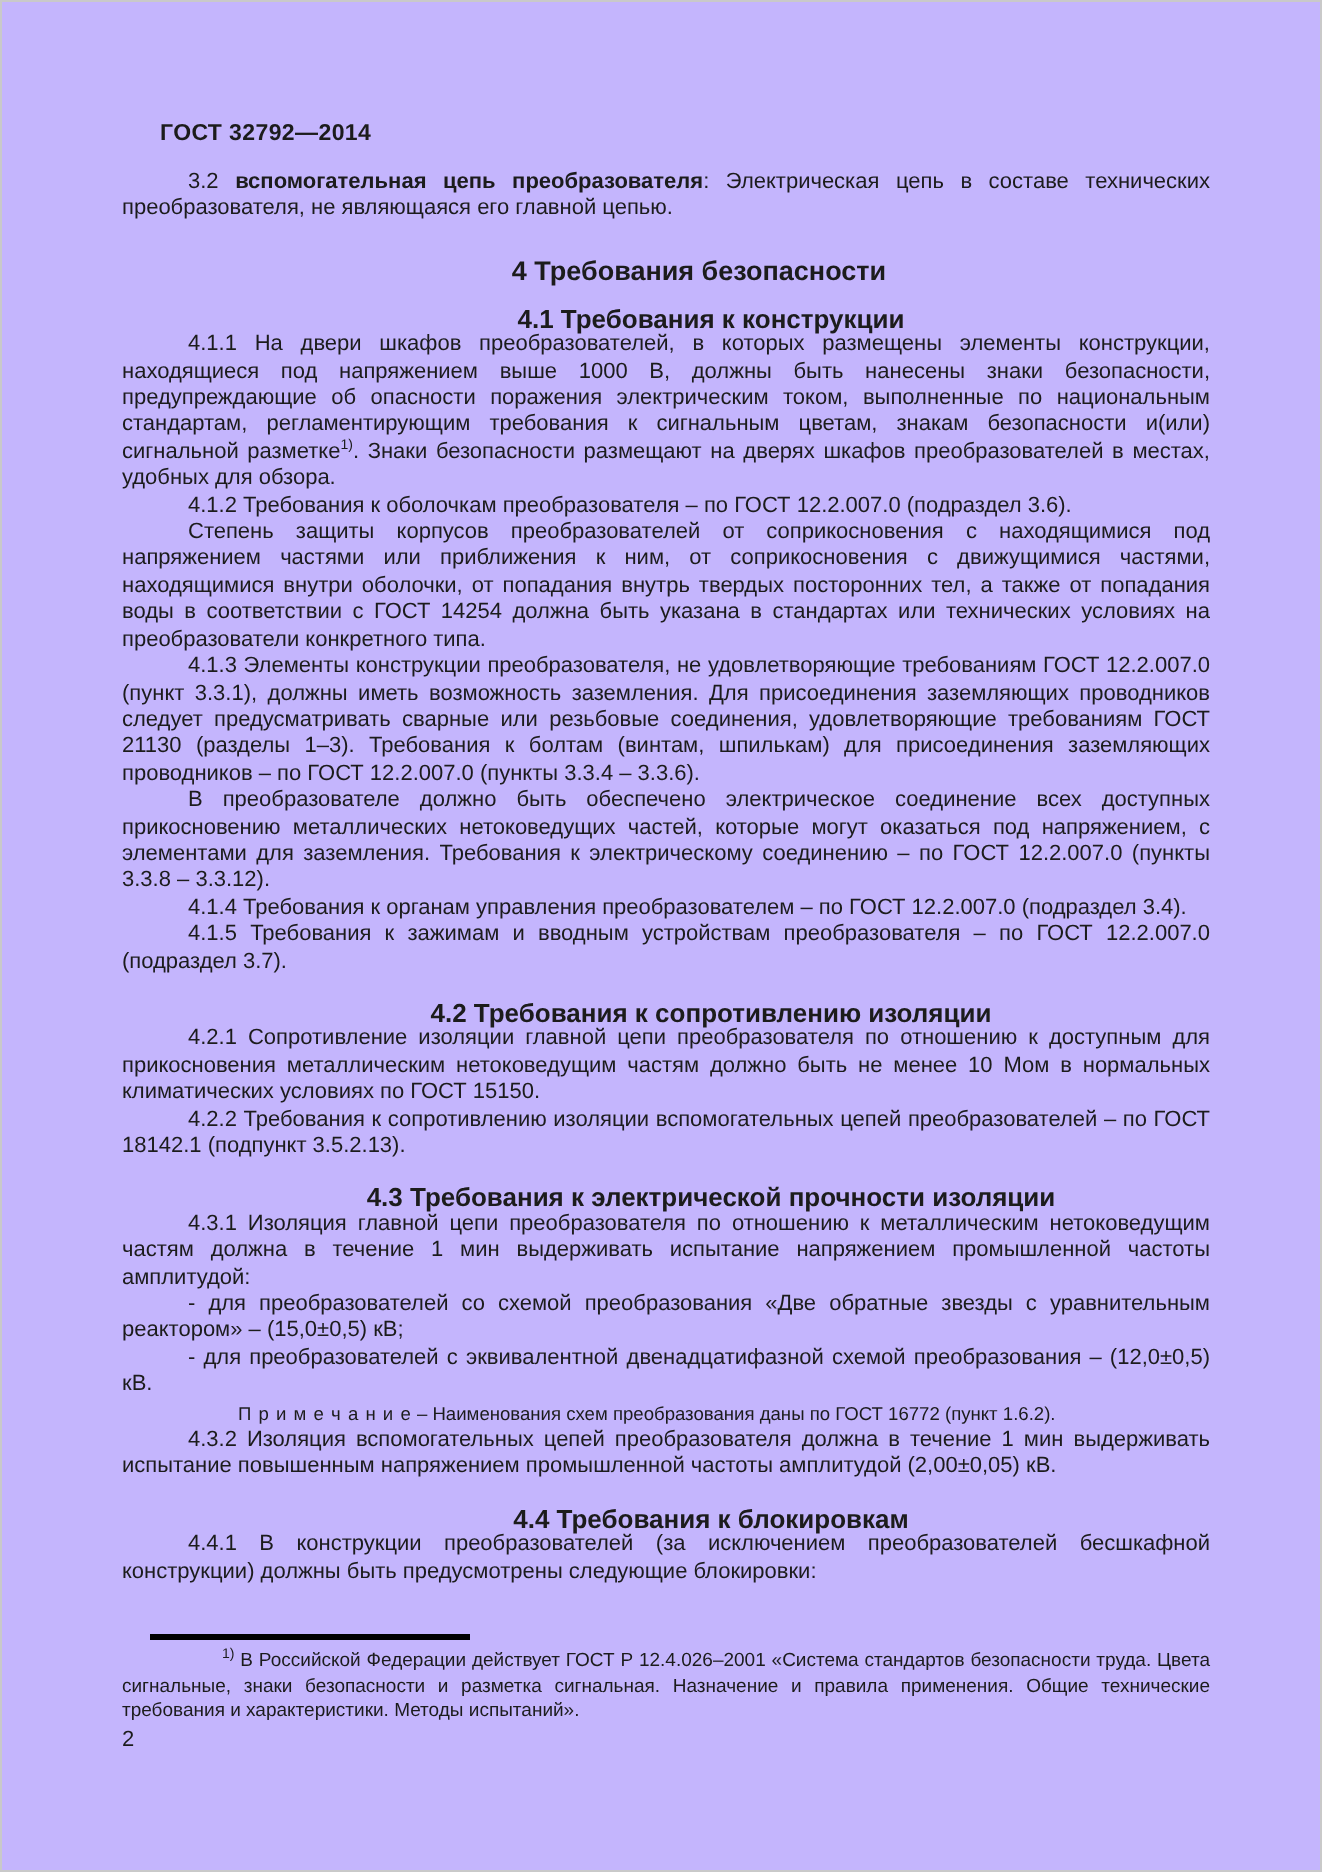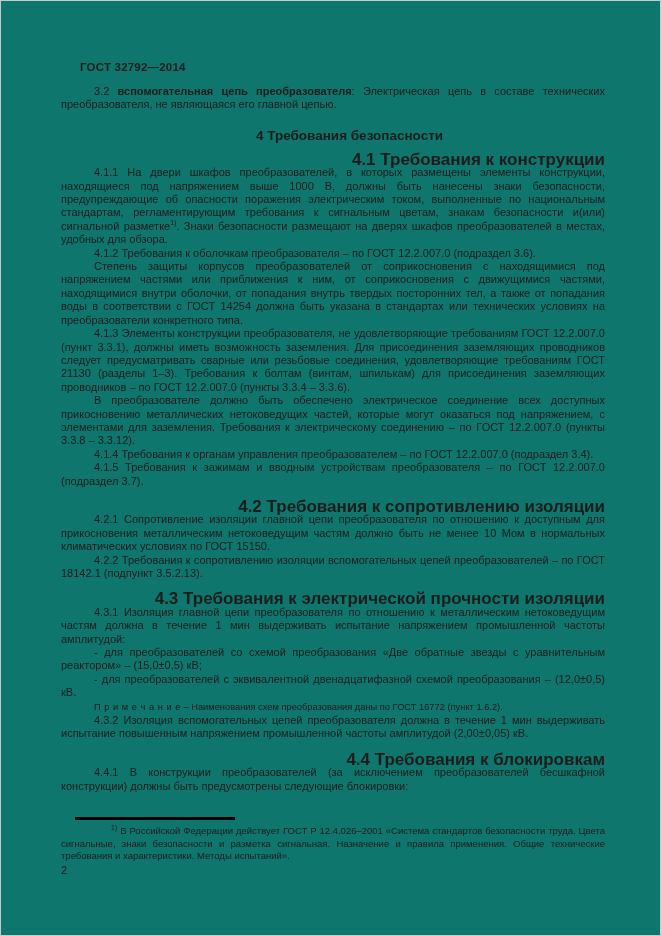--- a/index.html
+++ b/index.html
@@ -1,21 +1,21 @@
 <!DOCTYPE html>
 <html><head>
 <meta charset="utf-8">
 <style>
   html, body { margin: 0; padding: 0; background: #ffffff; }
   .page {
     position: relative;
     width: 661px;
     height: 936px;
     box-sizing: border-box;
-    background: #0f766e;
+    background: #c4b5fd;
     border: 1px solid #c9c9c9;
     font-family: "Liberation Sans", "DejaVu Sans", sans-serif;
     color: #1c1c1c;
     overflow: hidden;
   }
   .doc-header {
     position: absolute;
     left: 79px;
     top: 60px;
     font-size: 11.5px;
@@ -33,39 +33,39 @@
   }
   .para { margin: 0; text-indent: 33px; }
   .h1 {
     font-size: 13.5px;
     font-weight: bold;
     margin: 16px 0 9px 33px;
     text-align: center;
     line-height: 16px;
   }
   .h2 {
-    font-size: 17px;
+    font-size: 13px;
     font-weight: bold;
     margin: 12px 0 0 45px;
-    text-align: right;
+    text-align: center;
   }
   .h2-first { margin-top: 8px; }
   .term { font-weight: bold; }
   sup.fnref {
     font-size: 7px;
     vertical-align: super;
     line-height: 0;
   }
   .note {
     font-size: 9.3px;
     margin: 1px 0 0 0;
     text-indent: 33px;
     text-align: left;
   }
-  .note-label { letter-spacing: 0.5px; }
+  .note-label { letter-spacing: 0.5px; margin-left: 25px; }
   .footnote-area {
     position: absolute;
     left: 60px;
     top: 816px;
     width: 544px;
     font-size: 9.5px;
     line-height: 12.6px;
     text-align: justify;
   }
   .footnote-rule {

